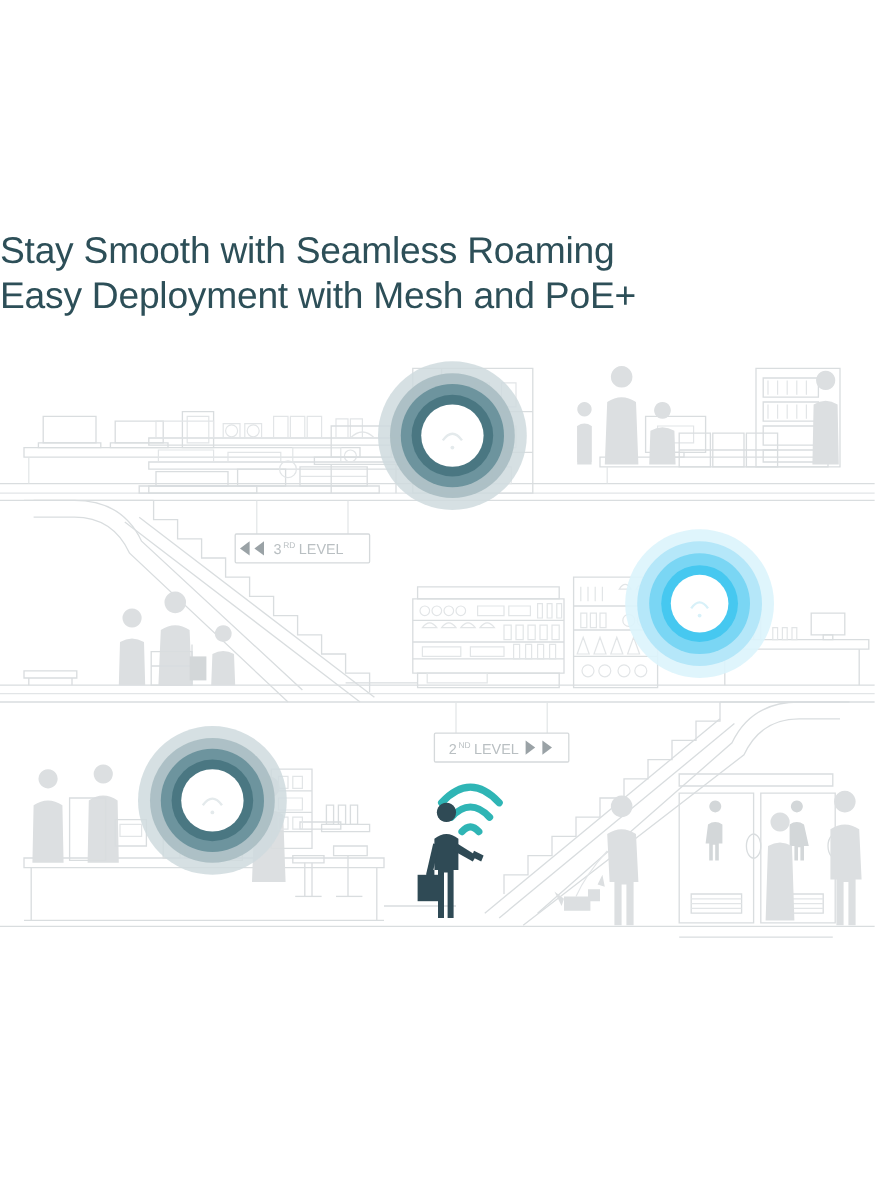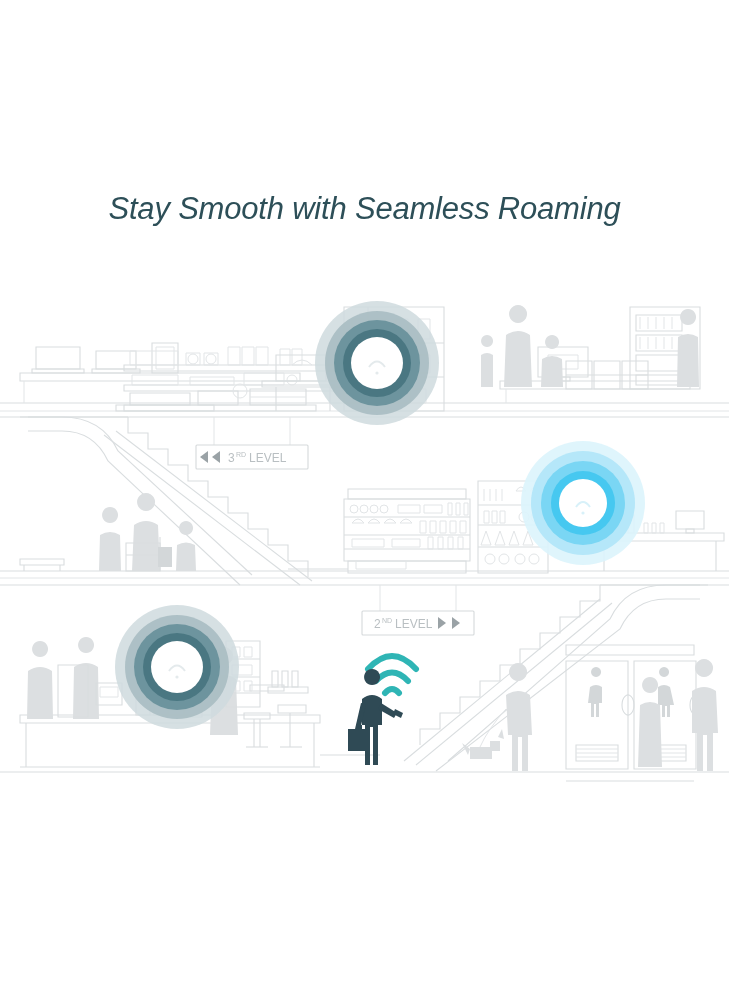--- a/index.html
+++ b/index.html
@@ -20,48 +20,47 @@
     width: 729px;
     height: 994px;
     background: #ffffff;
   }
   
   #headline {
     position: absolute;
     left: 0;
     top: 190px;
     width: 729px;
-    text-align: center;
     color: #2d4f58;
     font-size: 31px;
     line-height: 38px;
     font-weight: 400;
     letter-spacing: -0.2px;
     white-space: nowrap;
-    font-style: italic;
   }
   #headline .hl-line { display: block; }
 
   
   #scene {
     position: absolute;
     left: 0;
     top: 285px;
     width: 729px;
     height: 500px;
   }
   #scene svg { display: block; }
 </style>
 </head>
 <body>
 
 <div id="page">
 
   <div id="headline" style="color: rgb(45, 79, 88);">
     <span class="hl-line">Stay Smooth with Seamless Roaming</span>
+    <span class="hl-line">Easy Deployment with Mesh and PoE+</span>
   </div>
 
   <div id="scene">
   <svg width="729" height="500" viewBox="0 0 729 500" xmlns="http://www.w3.org/2000/svg">
     <defs>
       <style>
         .ln  { fill:none; stroke:#d9dddf; stroke-width:1.1; }
         .ln2 { fill:none; stroke:#e2e5e7; stroke-width:1; }
         .lnd { fill:none; stroke:#ccd1d4; stroke-width:1.2; }
         .sil { fill:#dcdfe1; }

